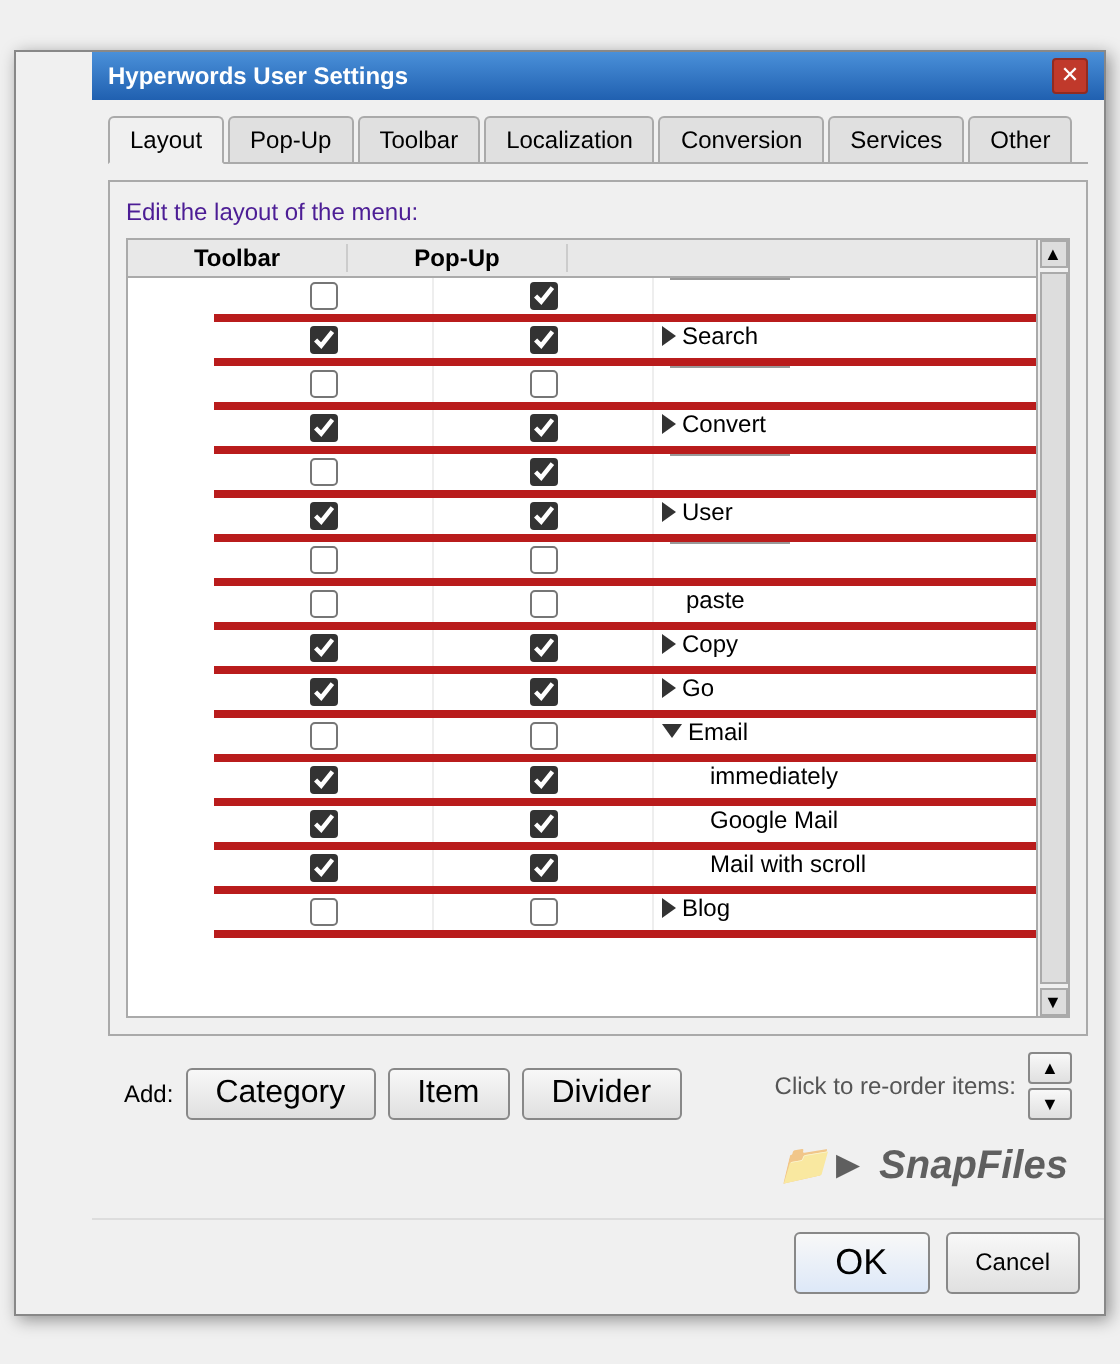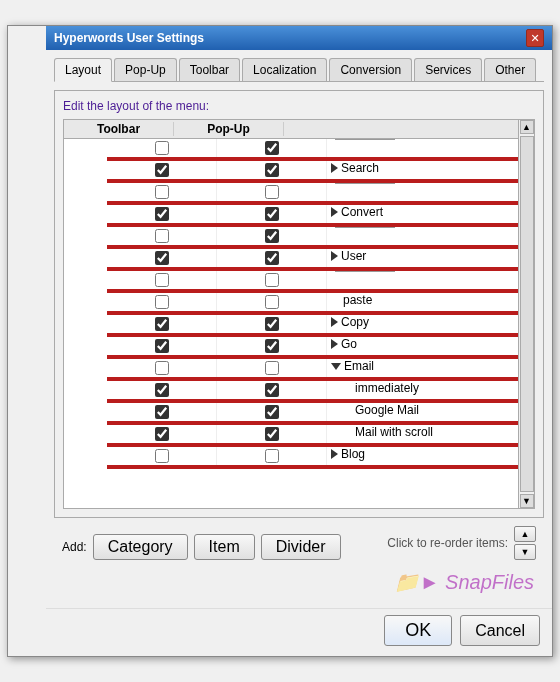--- a/index.html
+++ b/index.html
@@ -239,21 +239,21 @@
     .btn-ok {
       padding: 4px 20px;
       font-size: 18px;
       background: linear-gradient(to bottom, #f8f8f8, #dde8f8);
       border: 1px solid #888;
       border-radius: 3px;
       cursor: pointer;
     }
     .btn-cancel {
       padding: 4px 14px;
-      font-size: 16px;
+      font-size: 12px;
       background: linear-gradient(to bottom, #f8f8f8, #e0e0e0);
       border: 1px solid #888;
       border-radius: 3px;
       cursor: pointer;
     }
     .snapfiles-logo {
       color: #7ab;
       font-size: 16px;
       font-style: italic;
       font-weight: bold;
@@ -500,21 +500,21 @@
       <div class="reorder-section">
         <span class="reorder-label">Click to re-order items:</span>
         <div class="reorder-btns">
           <button class="reorder-btn">▲</button>
           <button class="reorder-btn">▼</button>
         </div>
       </div>
     </div>
 
     <div class="snapfiles-logo">
-      <span style="color:#a21caf;font-size:20px;font-weight:normal;font-style:italic;">📁► <em>SnapFiles</em></span>
+      <span style="color:#000000;font-size:20px;font-weight:bold;font-style:italic;">📁► <em>SnapFiles</em></span>
     </div>
   </div>
 
   <div class="footer">
     <button class="btn-ok">OK</button>
     <button class="btn-cancel">Cancel</button>
   </div>
 </div>
 
 </body></html>

